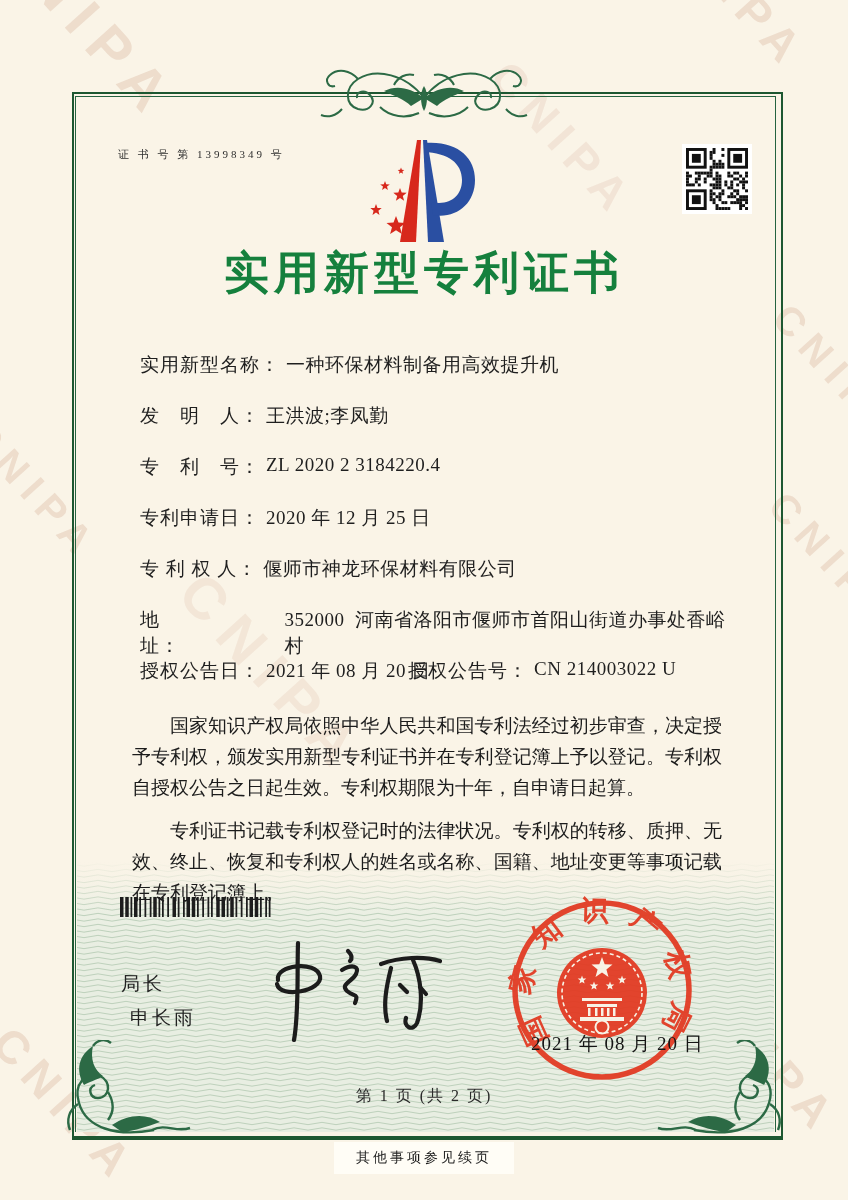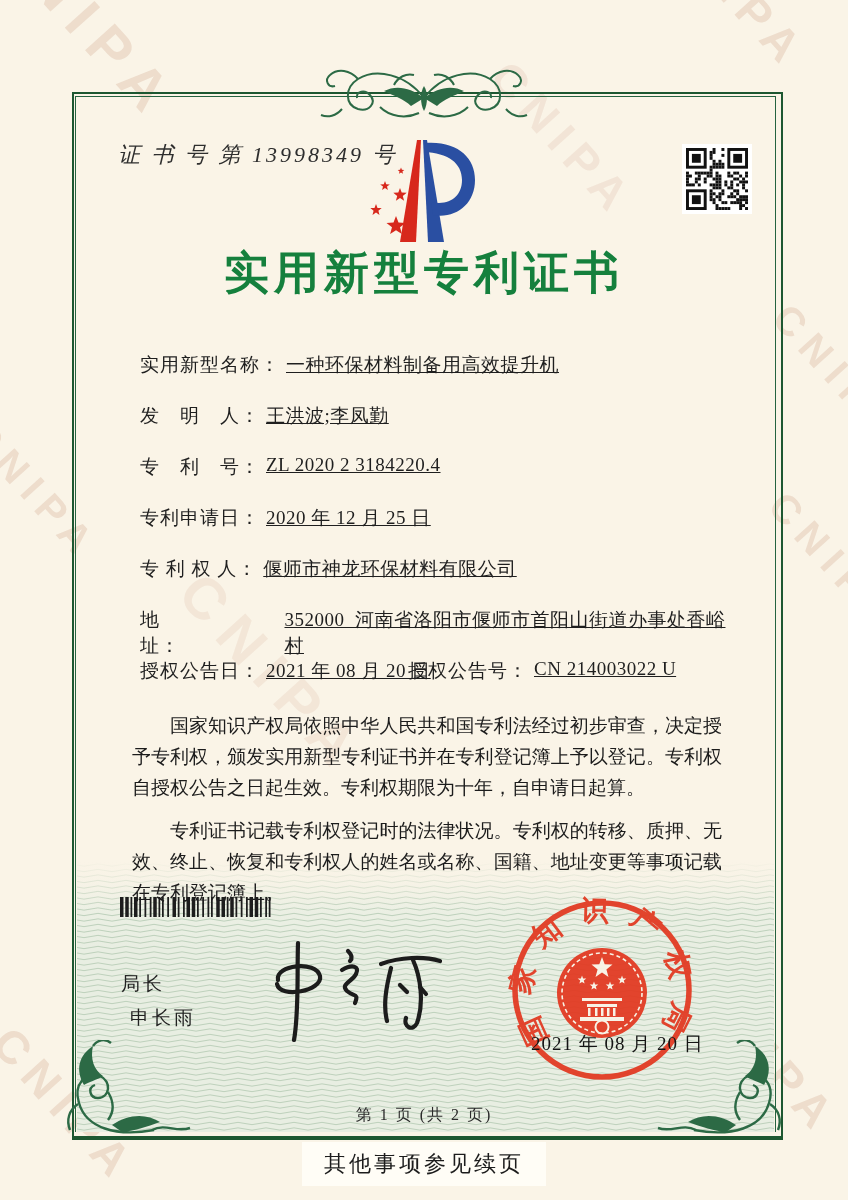--- a/index.html
+++ b/index.html
@@ -21,32 +21,32 @@
          border:1px solid #256340;border-bottom:none;}
 
   
   .band{position:absolute;left:77px;top:860px;width:697px;height:272px;z-index:2;
         background:linear-gradient(180deg,#f8f3e7 0px,#ecf0e4 42px,#e8eee2 90px,#e8eee2 100%);}
   .band svg{position:absolute;left:0;top:0;}
   .band-fade{position:absolute;left:0;top:0;width:100%;height:52px;
         background:linear-gradient(180deg,#faf4e7 0%,rgba(250,244,231,0) 100%);}
 
   
-  .certno{position:absolute;left:118px;top:140px;z-index:5;font-size:22px;letter-spacing:3px;color:#2e2e2e;font-style:italic;}
+  .certno{position:absolute;left:118px;top:147px;z-index:5;font-size:11px;letter-spacing:3px;color:#2e2e2e;}
   .logo{position:absolute;left:360px;top:138px;z-index:5;}
   .qr{position:absolute;left:682px;top:144px;z-index:5;background:#ffffff;padding:4px;line-height:0;}
 
   .title{position:absolute;left:0;top:243px;width:100%;z-index:5;text-align:center;
          font-size:45px;font-weight:700;letter-spacing:5px;color:#15803d;}
 
   
   .fields{position:absolute;left:120px;top:352px;width:620px;z-index:5;}
   .frow{height:51px;display:flex;align-items:flex-start;font-size:19px;color:#1f1f1f;position:relative;margin-left:20px;}
   .flabel{white-space:pre-wrap;letter-spacing:1px;}
-  .fval{white-space:pre-wrap;margin-left:6px;letter-spacing:.5px;text-decoration:underline;}
+  .fval{white-space:pre-wrap;margin-left:6px;letter-spacing:.5px;}
   .fpair2{position:absolute;left:268px;top:0;display:flex;}
 
   
   .paras{position:absolute;left:120px;top:698px;width:614px;z-index:5;
          font-size:19px;line-height:31px;color:#1c1c1c;text-align:justify;}
   .paras p{margin:12px;text-indent:2em;}
 
   
   .barcode{position:absolute;left:120px;top:897px;width:224px;height:20px;z-index:5;line-height:0;}
 
@@ -55,23 +55,23 @@
   .signer-name{position:absolute;left:121px;top:1005px;z-index:5;font-size:19px;letter-spacing:3px;color:#222;margin-left:9px;}
   .signature{position:absolute;left:248px;top:933px;z-index:6;}
 
   
   .seal{position:absolute;left:502px;top:890px;z-index:6;opacity:.94;}
   .seal-date{position:absolute;left:531px;top:1031px;z-index:7;font-size:19px;
              letter-spacing:1px;color:#141414;white-space:pre-wrap;}
 
   
   .pageinfo{position:absolute;left:0;top:1086px;width:100%;z-index:5;text-align:center;
-            font-size:16px;letter-spacing:2px;color:#2b2b2b;margin-top:19px;}
+            font-size:16px;letter-spacing:2px;color:#2b2b2b;}
   .contnote{position:absolute;left:0;top:1142px;width:100%;z-index:5;text-align:center;}
-  .contnote span{display:inline-block;background:#fffdf6;padding:7px 22px;font-size:22px;
+  .contnote span{display:inline-block;background:#fffdf6;padding:7px 22px;font-size:14px;
             letter-spacing:3px;color:#1c1c1c;}
 
   .orn{position:absolute;z-index:4;line-height:0;}
 </style>
 </head>
 <body>
 
 <div class="page">
 
   <div class="wm big" style="left:-38px;top:-14px;">CNIPA</div>

